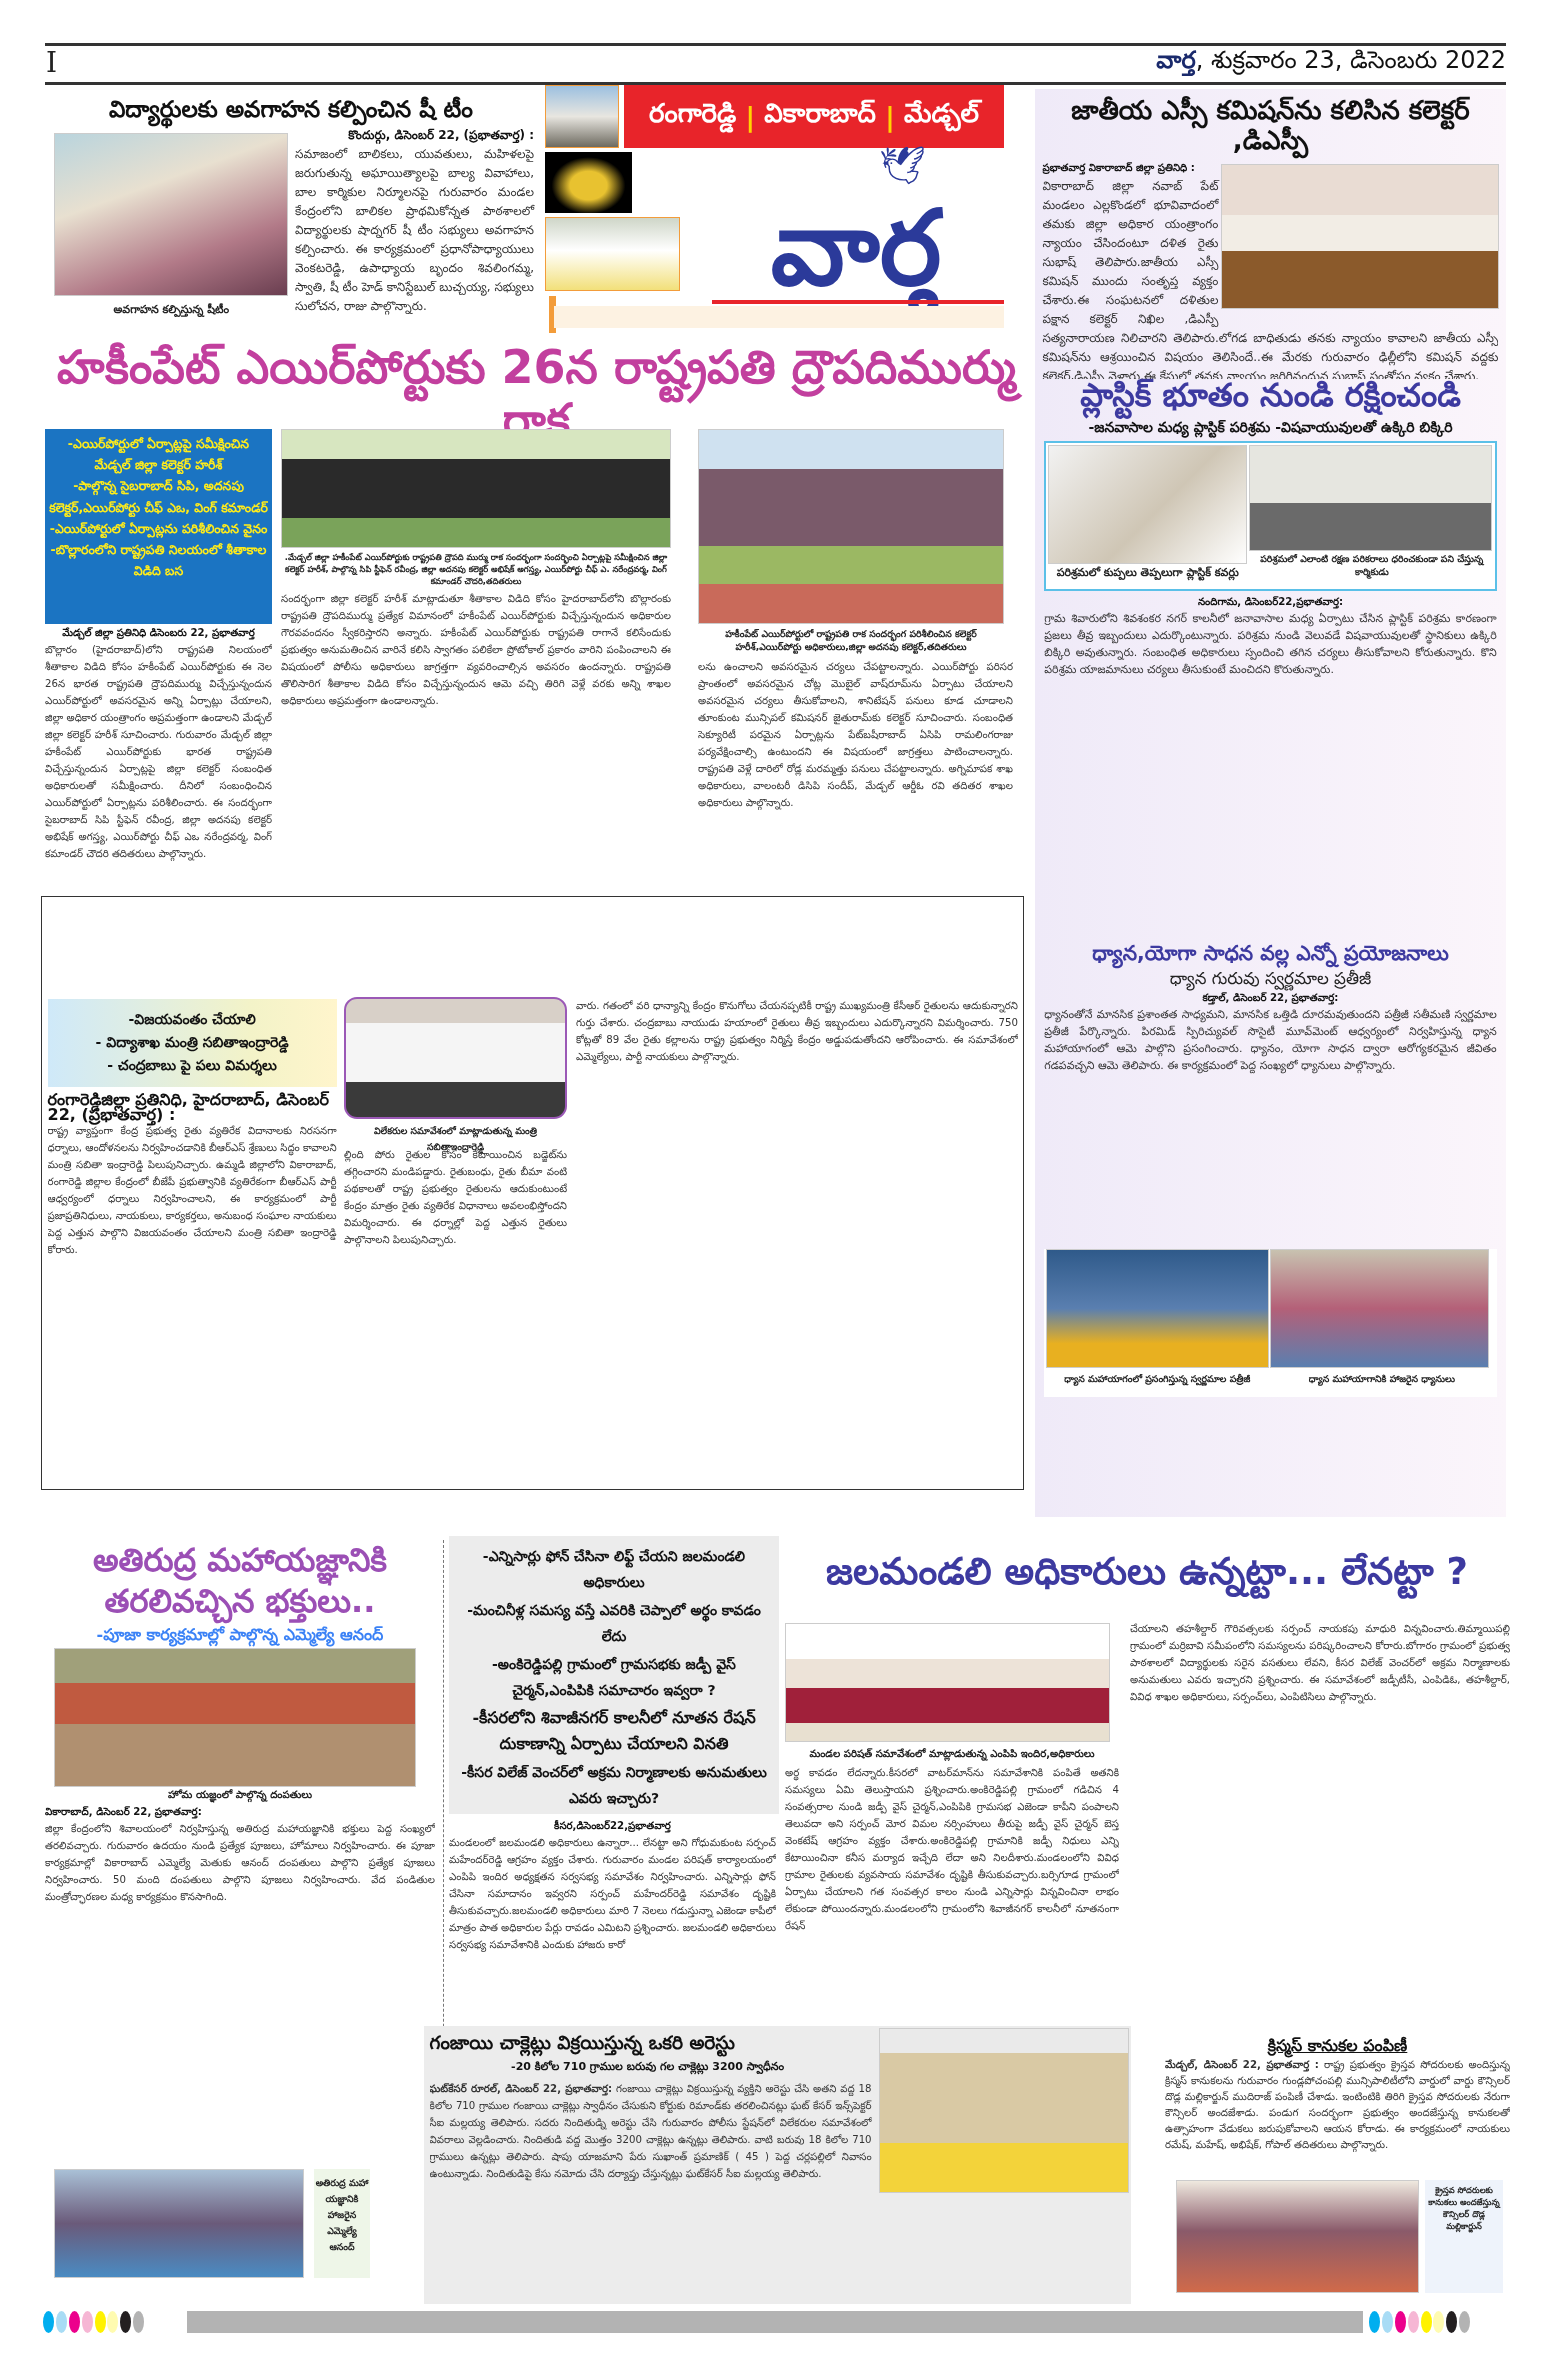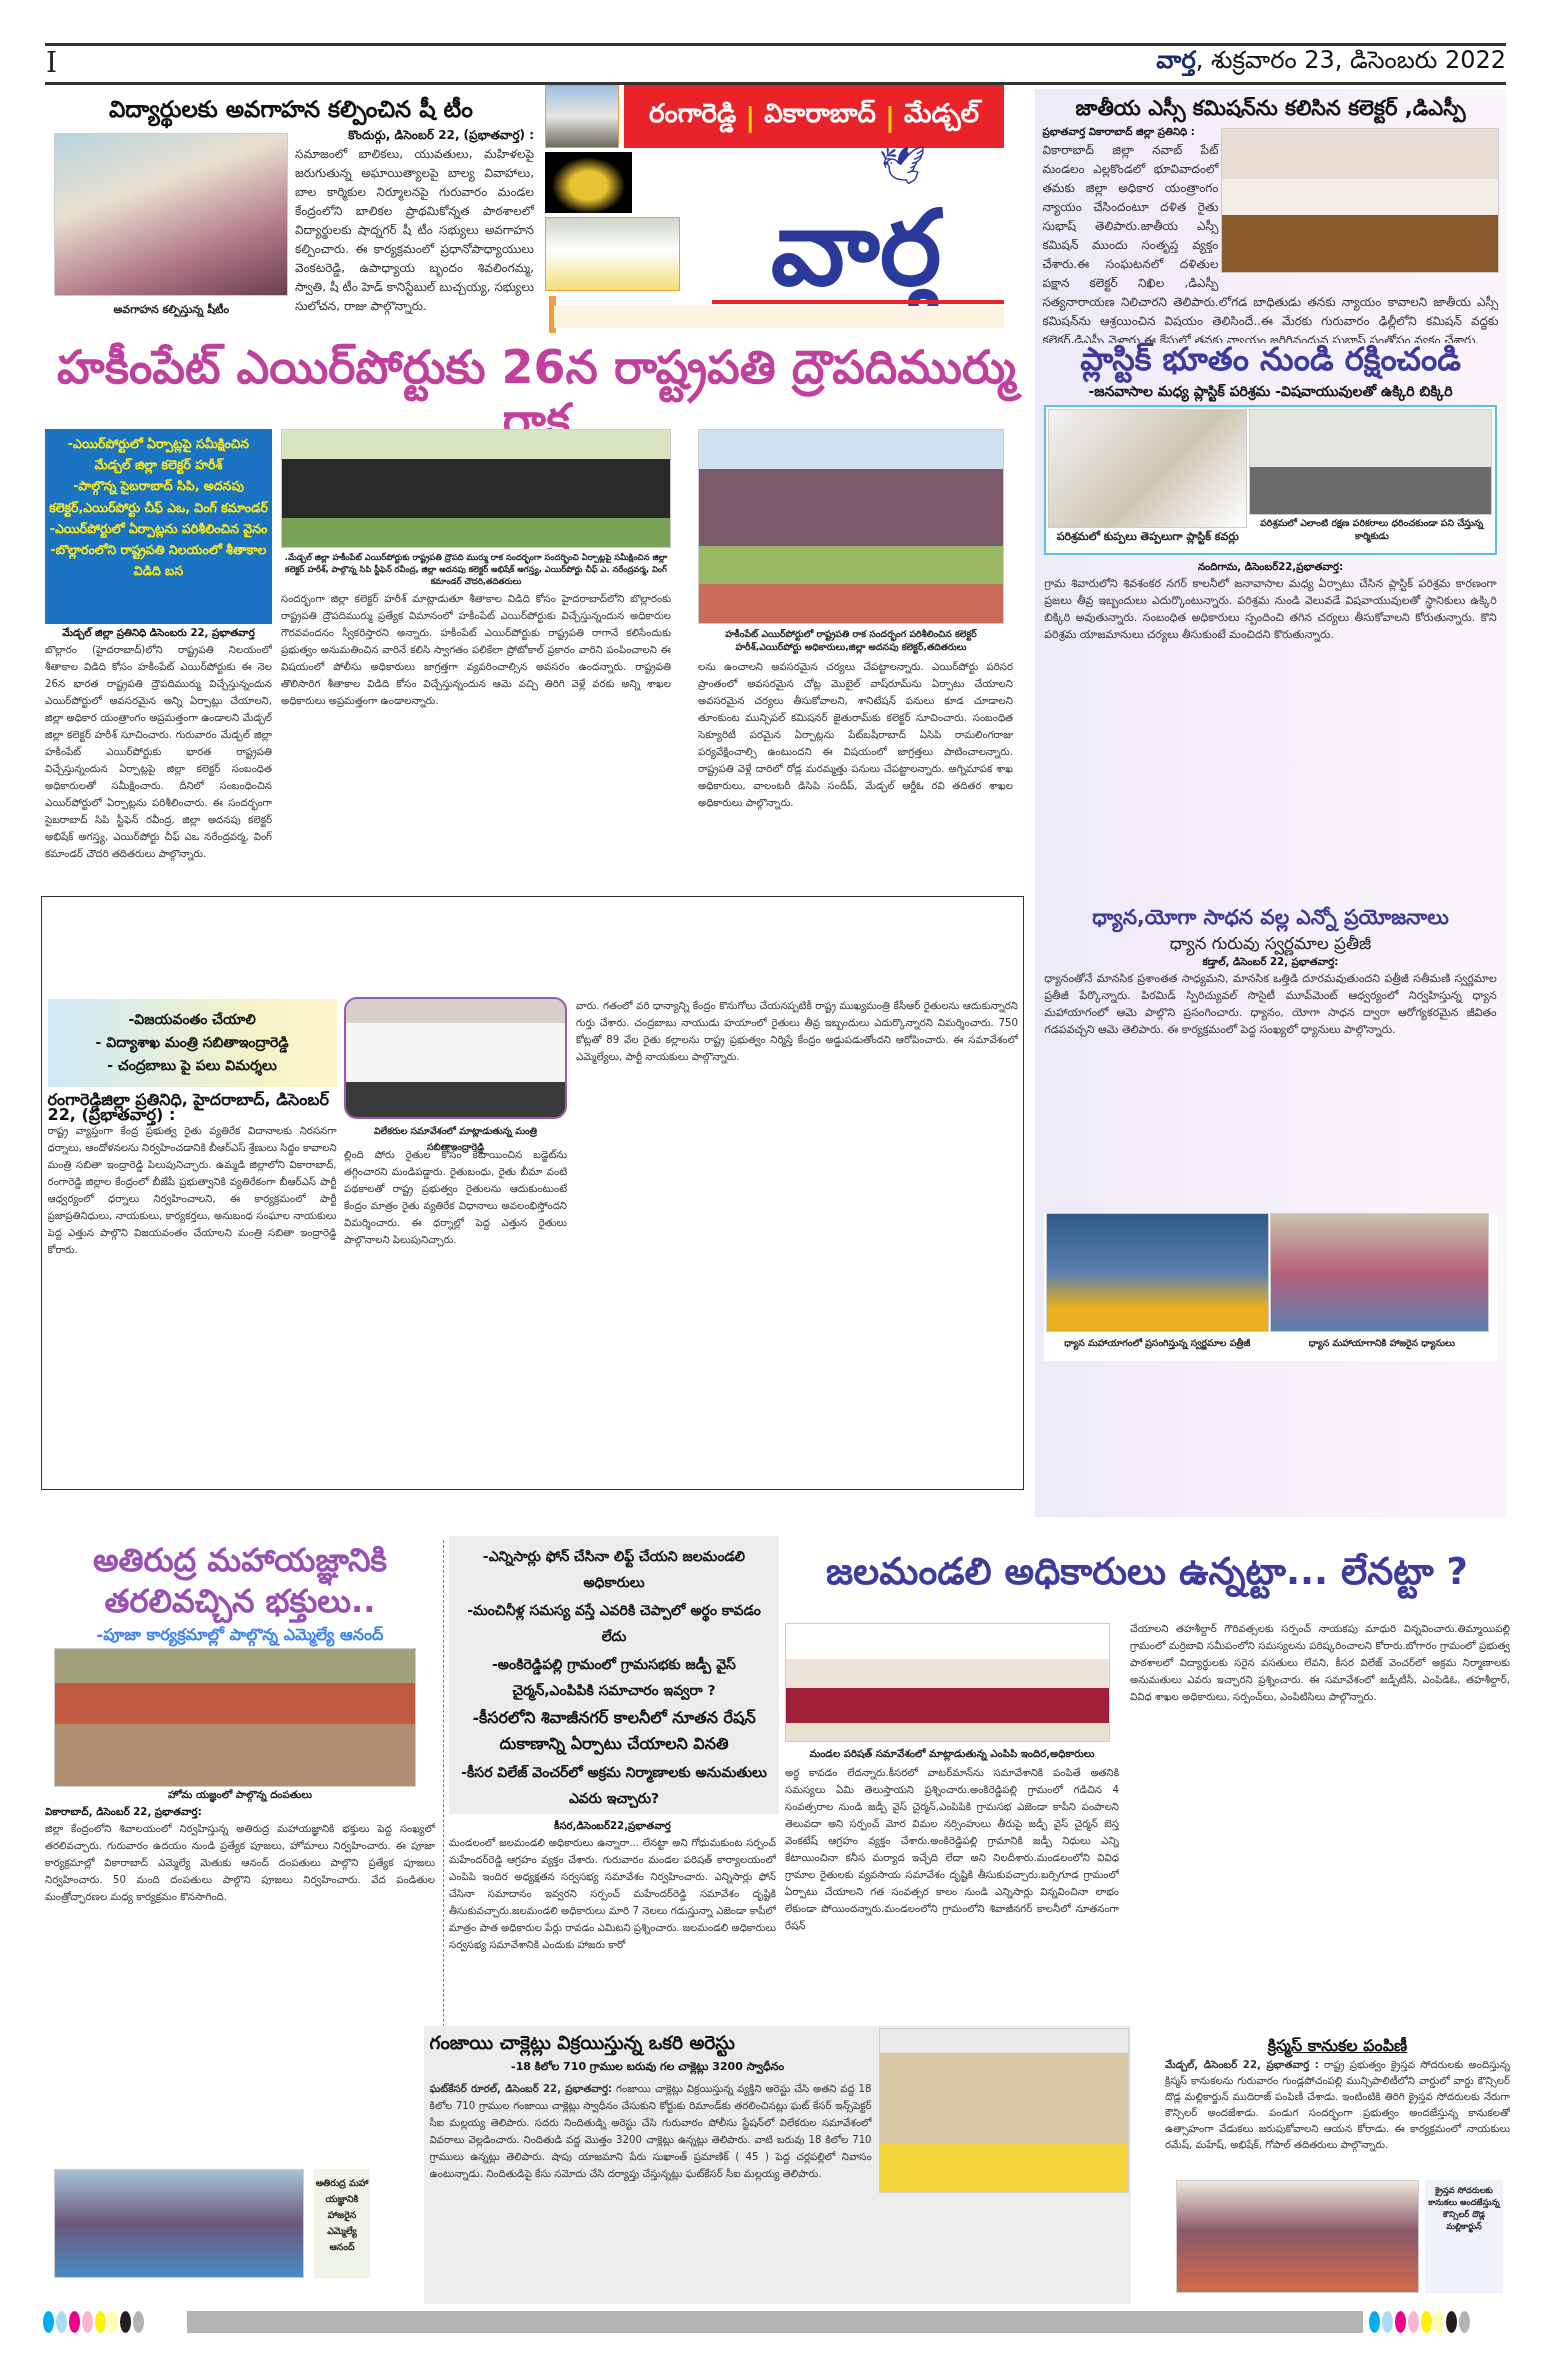--- a/index.html
+++ b/index.html
@@ -70,21 +70,21 @@
     <span>మేడ్చల్</span>
   </div>
   <div class="dove">🕊</div>
   <div class="mh-logo">వార్త</div>
   <div class="mh-underline"></div>
   <div class="mh-bar"></div>
 </div>
 
 <div class="abs lavender" style="left:1035px;top:89px;width:471px;height:1428px">
 
-  <div class="hl" style="font-size:21px;color:#111;margin:7.4px 0 5.6px">జాతీయ ఎస్సీ కమిషన్‌ను కలిసిన కలెక్టర్ ,డిఎస్పీ</div>
+  <div class="hl" style="font-size:26px;color:#111;margin:7.4px 0 5.6px">జాతీయ ఎస్సీ కమిషన్‌ను కలిసిన కలెక్టర్ ,డిఎస్పీ</div>
   <div style="position:relative;height:213px">
     <div style="position:absolute;left:7.4px;top:0;width:176px">
       <div class="dat" style="font-size:10.2px">ప్రభాతవార్త వికారాబాద్ జిల్లా ప్రతినిధి :</div>
     </div>
     <div class="photo" style="position:absolute;left:186px;top:1.9px;width:278px;height:145px;background:linear-gradient(180deg,#e9dcd3 0 35%,#f2ede5 35% 60%,#8b5a2b 60%)"></div>
     <div class="body-text" style="position:absolute;left:7.4px;top:15px;width:456px;height:202px;overflow:hidden"><span style="float:right;width:280px;height:139px"></span><span>వికారాబాద్ జిల్లా నవాబ్ పేట్ మండలం ఎల్లకొండలో భూవివాదంలో తమకు జిల్లా అధికార యంత్రాంగం న్యాయం చేసిందంటూ దళిత రైతు సుభాష్ తెలిపారు.జాతీయ ఎస్సీ కమిషన్ ముందు సంతృప్త వ్యక్తం చేశారు.ఈ సంఘటనలో దళితుల పక్షాన కలెక్టర్ నిఖిల ,డిఎస్పీ సత్యనారాయణ నిలిచారని తెలిపారు.లోగడ బాధితుడు తనకు న్యాయం కావాలని జాతీయ ఎస్సీ కమిషన్‌ను ఆశ్రయించిన విషయం తెలిసిందే..ఈ మేరకు గురువారం ఢిల్లీలోని కమిషన్ వద్దకు కలెక్టర్,డిఎస్పీ వెళ్లారు.ఈ కేసులో తనకు న్యాయం జరిగినందున సుభాష్ సంతోషం వ్యక్తం చేశారు.</span></div>
   </div>
 
   <div class="hl purple-hl" style="font-size:32px;margin-top:1.9px">ప్లాస్టిక్ భూతం నుండి రక్షించండి</div>
   <div class="hl" style="font-size:14px;color:#111;margin:5.6px 0">-జనవాసాల మధ్య ప్లాస్టిక్ పరిశ్రమ -విషవాయువులతో ఉక్కిరి బిక్కిరి</div>
@@ -175,21 +175,21 @@
 <div class="caption abs" style="left:785px;top:1746px;width:334px;font-size:10.2px">మండల పరిషత్ సమావేశంలో మాట్లాడుతున్న ఎంపిపి ఇందిర,అధికారులు</div>
 <div class="body-text abs" style="left:785px;top:1764px;width:334px;font-size:10.2px;line-height:17px;height:258px;overflow:hidden">అర్థ కావడం లేదన్నారు.కీసరలో వాటర్‌మాన్‌ను సమావేశానికి పంపితే అతనికి సమస్యలు ఏమి తెలుస్తాయని ప్రశ్నించారు.అంకిరెడ్డిపల్లి గ్రామంలో గడిచిన 4 సంవత్సరాల నుండి జడ్పీ వైస్ చైర్మన్,ఎంపిపికి గ్రామసభ ఎజెండా కాపీని పంపాలని తెలువదా అని సర్పంచ్ మోర విమల నర్సింహులు తీరుపై జడ్పీ వైస్ చైర్మన్ బెస్త వెంకటేష్ ఆగ్రహం వ్యక్తం చేశారు.అంకిరెడ్డిపల్లి గ్రామానికి జడ్పీ నిధులు ఎన్ని కేటాయించినా కనీస మర్యాద ఇచ్చేది లేదా అని నిలదీశారు.మండలంలోని వివిధ గ్రామాల రైతులకు వ్యవసాయ సమావేశం దృష్టికి తీసుకువచ్చారు.బర్సిగూడ గ్రామంలో ఏర్పాటు చేయాలని గత సంవత్సర కాలం నుండి ఎన్నిసార్లు విన్నవించినా లాభం లేకుండా పోయిందన్నారు.మండలంలోని గ్రామంలోని శివాజీనగర్ కాలనీలో నూతనంగా రేషన్</div>
 <div class="body-text abs" style="left:1130px;top:1620px;width:380px;font-size:10.2px;line-height:17px;height:288px;overflow:hidden">చేయాలని తహశీల్దార్ గౌరివత్సలకు సర్పంచ్ నాయకపు మాధురి విన్నవించారు.తిమ్మాయిపల్లి గ్రామంలో మర్రిబావి సమీపంలోని సమస్యలను పరిష్కరించాలని కోరారు.బోగారం గ్రామంలో ప్రభుత్వ పాఠశాలలో విద్యార్థులకు సరైన వసతులు లేవని, కీసర విలేజ్ వెంచర్‌లో అక్రమ నిర్మాణాలకు అనుమతులు ఎవరు ఇచ్చారని ప్రశ్నించారు. ఈ సమావేశంలో జడ్పీటీసీ, ఎంపిడిఓ, తహశీల్దార్, వివిధ శాఖల అధికారులు, సర్పంచ్‌లు, ఎంపిటిసిలు పాల్గొన్నారు.</div>
 <div class="abs" style="left:449px;top:1820px;width:327px">
   <div class="dat" style="font-size:10.2px;text-align:center">కీసర,డిసెంబర్22,ప్రభాతవార్త</div>
   <div class="body-text" style="font-size:10.2px;line-height:17px;height:130px;overflow:hidden">మండలంలో జలమండలి అధికారులు ఉన్నారా... లేనట్టా అని గోధుమకుంట సర్పంచ్ మహేందర్‌రెడ్డి ఆగ్రహం వ్యక్తం చేశారు. గురువారం మండల పరిషత్ కార్యాలయంలో ఎంపిపి ఇందిర అధ్యక్షతన సర్వసభ్య సమావేశం నిర్వహించారు. ఎన్నిసార్లు ఫోన్ చేసినా సమాదానం ఇవ్వరని సర్పంచ్ మహేందర్‌రెడ్డి సమావేశం దృష్టికి తీసుకువచ్చారు.జలమండలి అధికారులు మారి 7 నెలలు గడుస్తున్నా ఎజెండా కాపీలో మాత్రం పాత అధికారుల పేర్లు రావడం ఎమిటని ప్రశ్నించారు. జలమండలి అధికారులు సర్వసభ్య సమావేశానికి ఎందుకు హాజరు కారో</div>
 </div>
 
 <div class="abs greybox" style="left:424px;top:2026px;width:707px;height:278px">
   <div class="hl" style="position:absolute;left:5.6px;top:5.6px;width:436px;font-size:18.6px;color:#111;text-align:left">గంజాయి చాక్లెట్లు విక్రయిస్తున్న ఒకరి అరెస్టు</div>
-  <div class="hl" style="position:absolute;left:5.6px;top:35px;width:436px;font-size:11px;color:#111">-18 కిలోల 710 గ్రాముల బరువు గల చాక్లెట్లు 3200 స్వాధీనం</div>
+  <div class="hl" style="position:absolute;left:5.6px;top:35px;width:436px;font-size:11px;color:#111">-20 కిలోల 710 గ్రాముల బరువు గల చాక్లెట్లు 3200 స్వాధీనం</div>
   <div class="photo" style="position:absolute;left:455px;top:1.9px;width:250px;height:165px;background:linear-gradient(180deg,#eaeaea 0 15%,#d9c9a4 15% 70%,#f3d33a 70%)"></div>
   <div class="body-text" style="position:absolute;left:5.6px;top:54px;width:698px;font-size:10.2px;line-height:17px;height:219px;overflow:hidden"><span style="float:right;width:256px;height:154px"></span><b>ఘట్‌కేసర్ రూరల్, డిసెంబర్ 22, ప్రభాతవార్త:</b> <span>గంజాయి చాక్లెట్లు విక్రయిస్తున్న వ్యక్తిని అరెస్టు చేసి అతని వద్ద 18 కిలోల 710 గ్రాముల గంజాయి చాక్లెట్లు స్వాధీనం చేసుకుని కోర్టుకు రిమాండ్‌కు తరలించినట్లు ఘట్ కేసర్ ఇన్స్‌పెక్టర్ సీఐ మల్లయ్య తెలిపారు. సదరు నిందితుడ్ని అరెస్టు చేసి గురువారం పోలీసు స్టేషన్‌లో విలేకరుల సమావేశంలో వివరాలు వెల్లడించారు. నిందితుడి వద్ద మొత్తం 3200 చాక్లెట్లు ఉన్నట్లు తెలిపారు. వాటి బరువు 18 కిలోల 710 గ్రాములు ఉన్నట్లు తెలిపారు. షాపు యాజమాని పేరు సుఖాంత్ ప్రమాణిక్ ( 45 ) పెద్ద చర్లపల్లిలో నివాసం ఉంటున్నాడు. నిందితుడిపై కేసు నమోదు చేసి దర్యాప్తు చేస్తున్నట్లు ఘట్‌కేసర్ సీఐ మల్లయ్య తెలిపారు.</span></div>
 </div>
 
 <div class="abs" style="left:1165px;top:2037px;width:345px">
   <div class="hl" style="font-size:16px;color:#111;text-decoration:underline">క్రిస్మస్ కానుకల పంపిణీ</div>
   <div class="body-text" style="font-size:10.2px;line-height:16px;margin-top:1.9px;height:117px;overflow:hidden"><b>మేడ్చల్, డిసెంబర్ 22, ప్రభాతవార్త :</b> <span>రాష్ట్ర ప్రభుత్వం క్రైస్తవ సోదరులకు అందిస్తున్న క్రిస్మస్ కానుకలను గురువారం గుండ్లపోచంపల్లి మున్సిపాలిటీలోని వార్డులో వార్డు కౌన్సిలర్ దొడ్ల మల్లికార్జున్ ముదిరాజ్ పంపిణీ చేశాడు. ఇంటింటికి తిరిగి క్రైస్తవ సోదరులకు నేరుగా కౌన్సిలర్ అందజేశాడు. పండుగ సందర్భంగా ప్రభుత్వం అందజేస్తున్న కానుకలతో ఉత్సాహంగా వేడుకలు జరుపుకోవాలని ఆయన కోరాడు. ఈ కార్యక్రమంలో నాయకులు రమేష్, మహేష్, అభిషేక్, గోపాల్ తదితరులు పాల్గొన్నారు.</span></div>
   <div style="position:relative;height:119px;margin-top:5.6px">
     <div class="photo" style="position:absolute;left:11px;top:0;width:243px;height:113px;background:linear-gradient(180deg,#efe9df,#8a5a6a 45%,#d06a4a)"></div>
     <div class="caption" style="position:absolute;left:260px;top:0;width:78px;font-size:8.3px;line-height:12px;background:#eef3fb;height:113px;padding-top:3.7px">క్రైస్తవ సోదరులకు కానుకలు అందజేస్తున్న కౌన్సిలర్ దొడ్ల మల్లికార్జున్</div>

